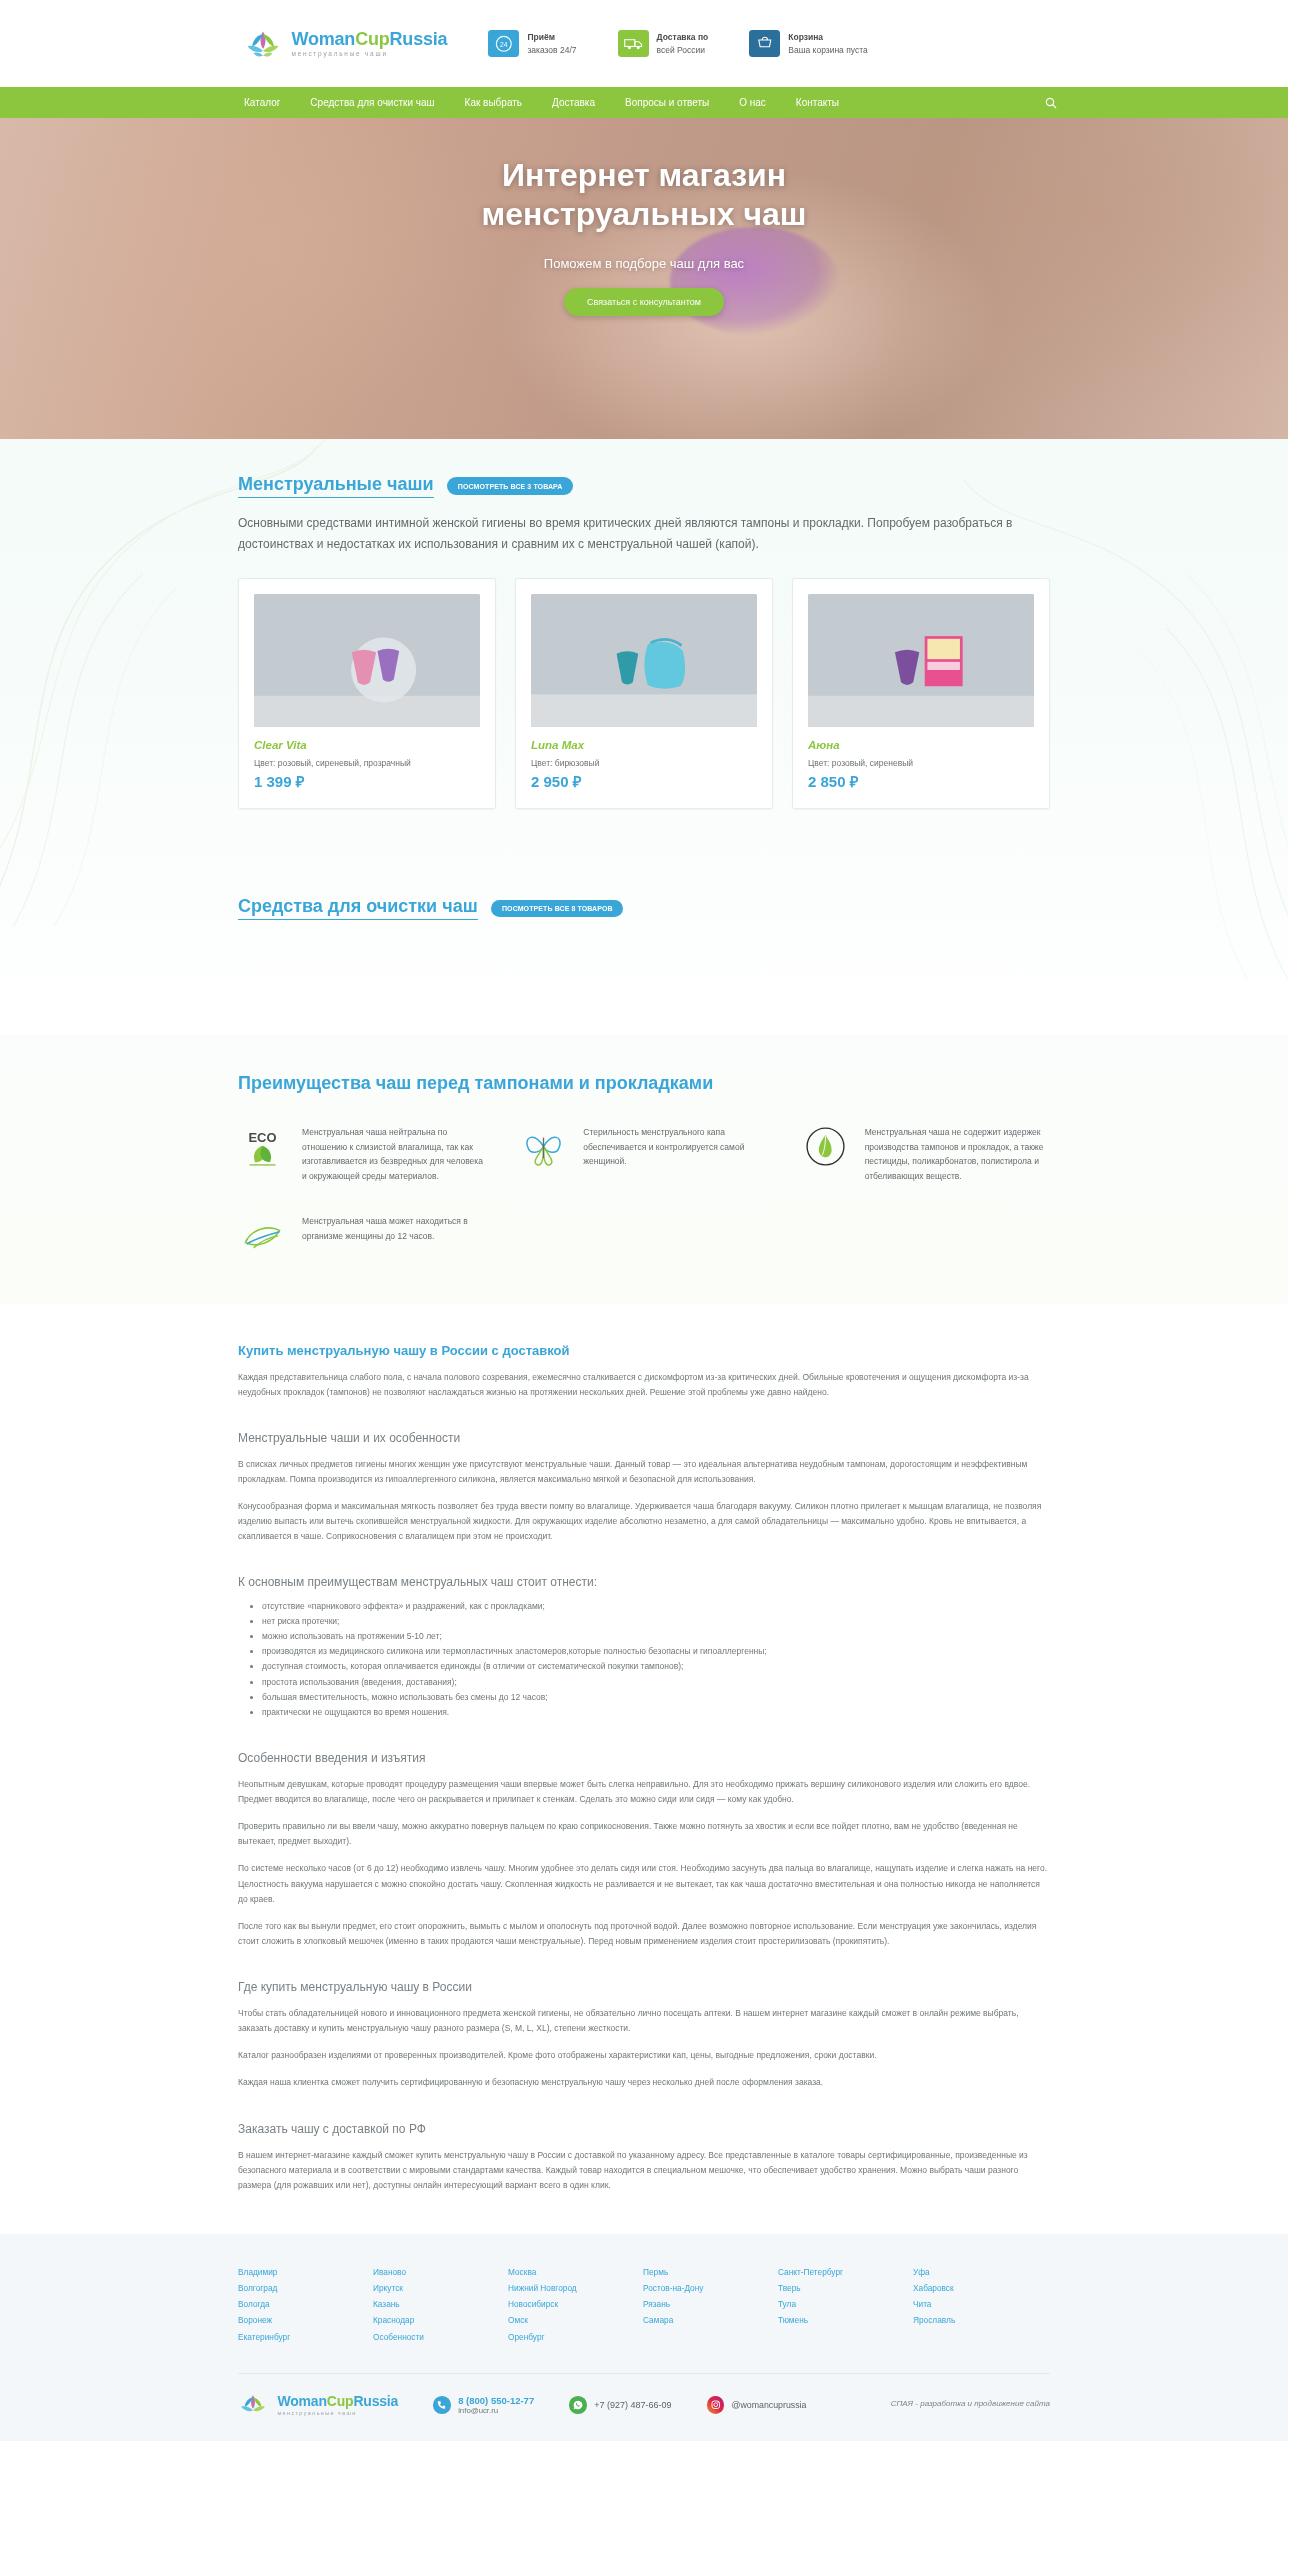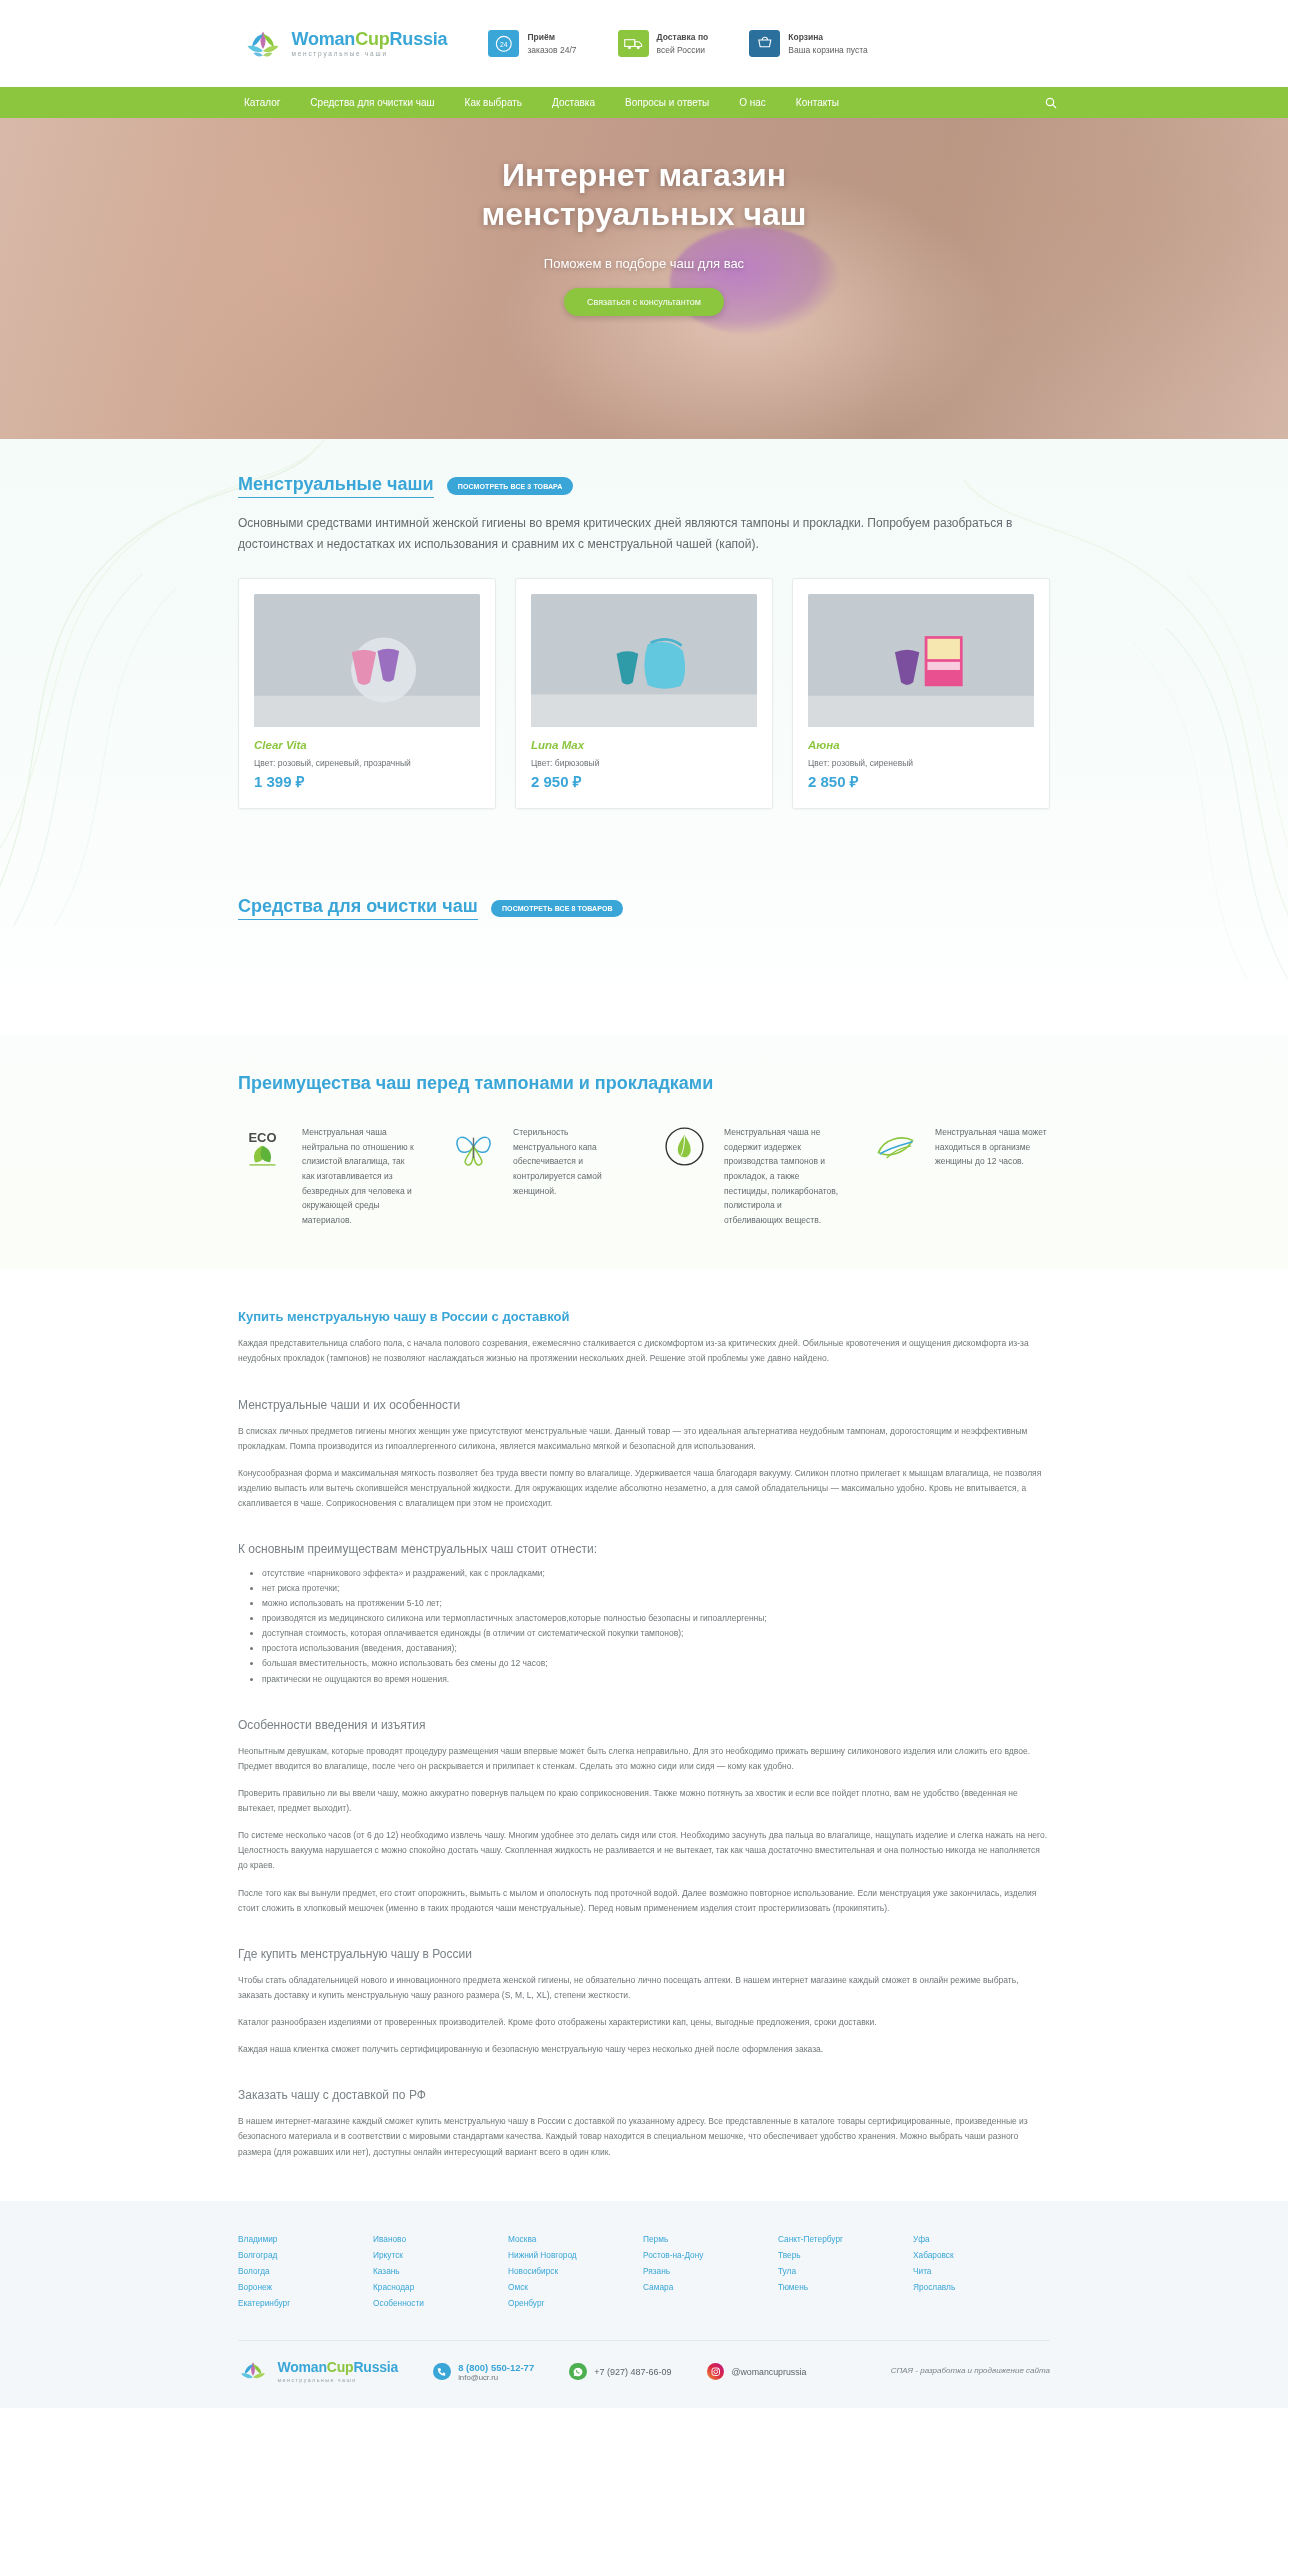--- a/index.html
+++ b/index.html
@@ -139,21 +139,21 @@
   .sec-head2 { margin-top: 87px; }
   .clean-sec-pad { height: 115px; }
 
   
   .adv-sec {
     background: linear-gradient(180deg,#fbfdfc 0%, #fbfdf8 100%);
     padding: 38px 0 43px 0; position: relative; overflow: hidden;
   }
   .adv-title { font-size: 18px; color: #3aa6d8; font-weight: bold; }
   .adv-grid {
-    display: grid; grid-template-columns: 1fr 1fr 1fr 1fr; gap: 28px 32px; margin-top: 28px;
+    display: grid; grid-template-columns: 1fr 1fr 1fr; gap: 28px 32px; margin-top: 28px;
   }
   .adv-item { display: flex; gap: 15px; align-items: flex-start; }
   .adv-ico { width: 49px; height: 49px; flex: none; display: flex; align-items: center; justify-content: center; }
   .adv-txt { font-size: 8.5px; line-height: 1.72; color: #646b6e; padding-top: 2.7px; }
 
   
   .article-sec { background: #ffffff; padding: 39px 0 41px 0; }
   .art-h1 { font-size: 13px; color: #3aa6d8; font-weight: bold; }
   .art-h2 { font-size: 12px; color: #7a8287; margin-top: 31px; font-weight: normal; }
   .art-p { font-size: 8.5px; line-height: 1.78; color: #707779; margin-top: 12px; }

